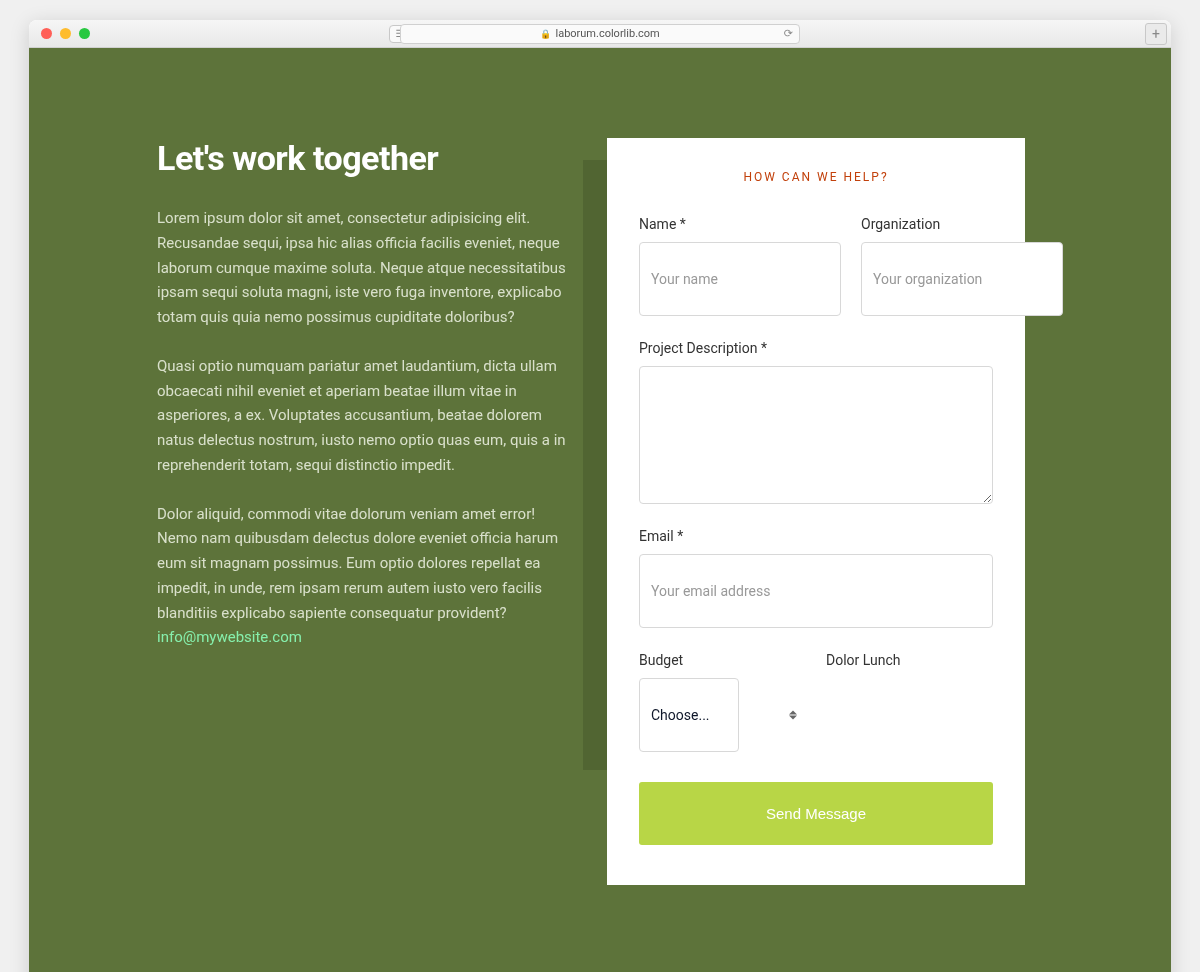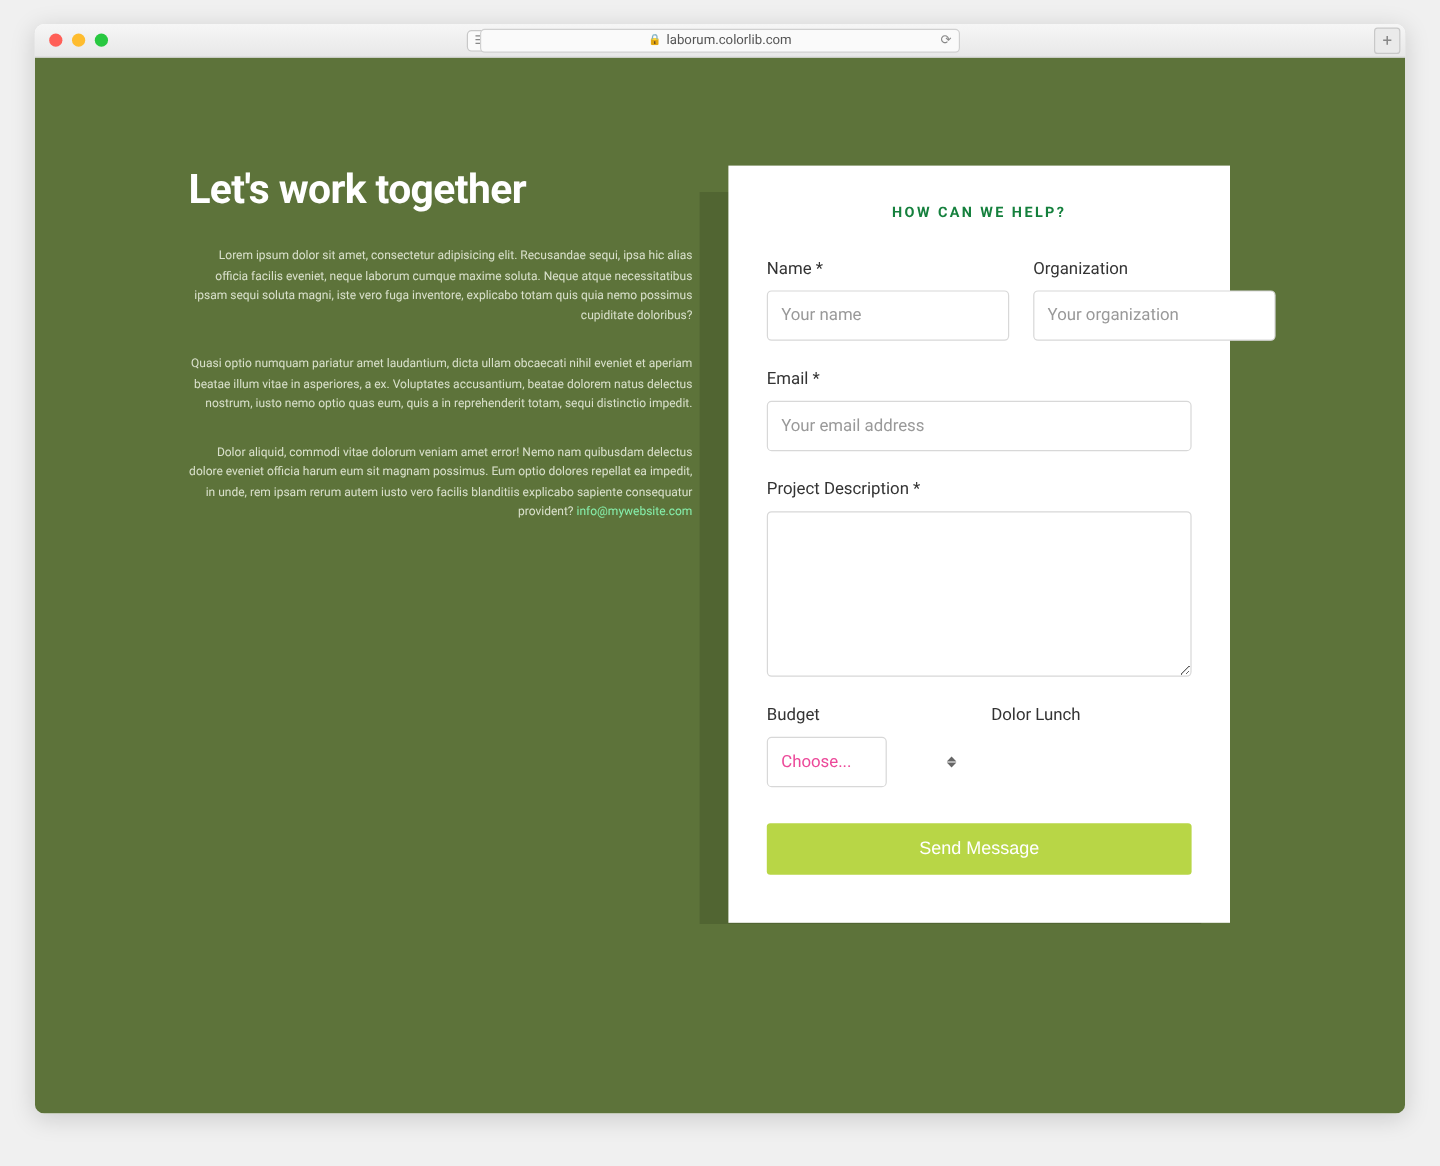--- a/index.html
+++ b/index.html
@@ -90,61 +90,59 @@
     .left-col { flex: 1; max-width: 420px; }
     .page-title {
       color: #fff;
       font-weight: 700;
       font-size: 34px;
       margin-bottom: 28px;
       letter-spacing: -0.5px;
     }
     .para {
       color: #d9e0cb;
-      font-size: 10px;
+      font-size: 15px;
       line-height: 1.65;
       margin-bottom: 24px;
-      text-align: right;
     }
     .email-link { color: #86efac; }
     .right-col { flex: 1; position: relative; }
     .card-shadow {
       position: absolute;
       top: 22px; left: -24px;
       width: 418px; height: 610px;
       background: rgba(0,0,0,0.12);
     }
     .form-card {
       position: relative;
       background: #fff;
       width: 418px;
       padding: 32px 32px 40px 32px;
       margin-top: 0;
     }
     .form-heading {
       text-align: center;
       letter-spacing: 2px;
       font-size: 12px;
-      color: #15803d;
+      color: #c2410c;
       margin-bottom: 32px;
-      font-weight: bold;
     }
     .form-row { display: flex; gap: 20px; margin-bottom: 24px; }
     .form-group { flex: 1; display: flex; flex-direction: column; }
     .form-label {
       font-size: 14px;
       color: #333;
       margin-bottom: 10px;
     }
     .form-input, .form-select, .form-textarea {
       border: 1px solid #d8d8d8;
       border-radius: 4px;
-      padding: 12px 11px;
+      padding: 28px 11px;
       font-size: 14px;
-      color: #ec4899;
+      color: #0f172a;
       font-family: inherit;
       background: #fff;
     }
     .form-input::placeholder, .form-textarea::placeholder { color: #999; }
     .form-textarea { height: 138px; resize: vertical; }
     .form-select {
       appearance: none;
       background: #fff;
       padding-right: 28px;
     }
@@ -156,21 +154,21 @@
     .select-caret::before, .select-caret::after {
       content: ''; width: 0; height: 0; border-left: 4px solid transparent; border-right: 4px solid transparent;
     }
     .select-caret::before { border-bottom: 4px solid #666; }
     .select-caret::after { border-top: 4px solid #666; }
     .submit-btn {
       width: 100%;
       background: #b8d646;
       color: #fff;
       border: none;
-      padding: 13px;
+      padding: 23px;
       font-size: 15px;
       border-radius: 3px;
       cursor: pointer;
       margin-top: 6px;
     }
   </style>
 </head>
 <body>
 
 <div class="browser-window">
@@ -213,29 +211,29 @@
             <input class="form-input" type="text" placeholder="Your name" style="">
           </div>
           <div class="form-group">
             <label class="form-label">Organization</label>
             <input class="form-input" type="text" placeholder="Your organization" style="">
           </div>
         </div>
 
         <div class="form-row">
           <div class="form-group">
+            <label class="form-label">Project Description *</label>
+            <textarea class="form-textarea" style=""></textarea>
+          </div>
+        </div>
+
+        <div class="form-row">
+          <div class="form-group">
             <label class="form-label">Email *</label>
             <input class="form-input" type="email" placeholder="Your email address" style="">
-          </div>
-        </div>
-
-        <div class="form-row">
-          <div class="form-group">
-            <label class="form-label">Project Description *</label>
-            <textarea class="form-textarea" style=""></textarea>
           </div>
         </div>
 
         <div class="form-row">
           <div class="form-group">
             <label class="form-label">Budget</label>
             <div class="select-wrap">
               <select class="form-select">
                 <option>Choose...</option>
               </select>

